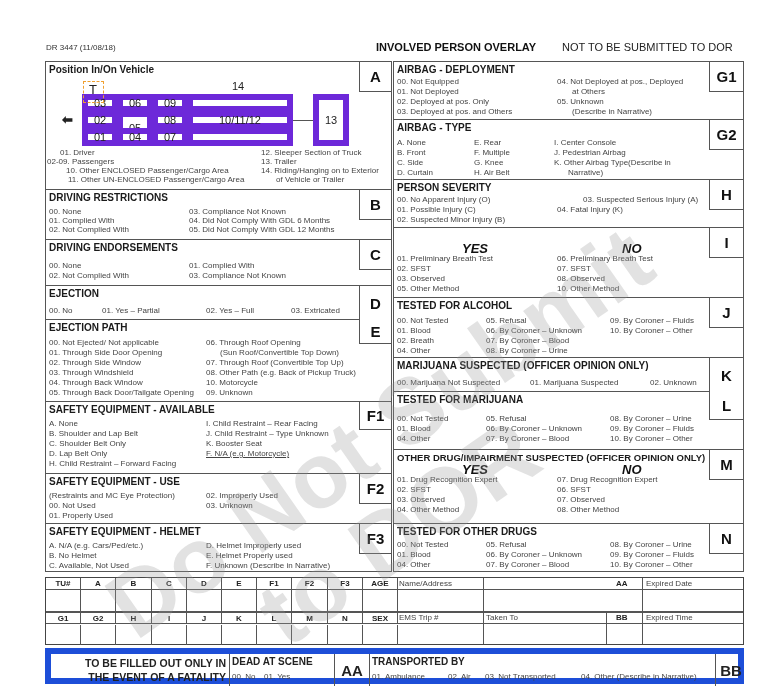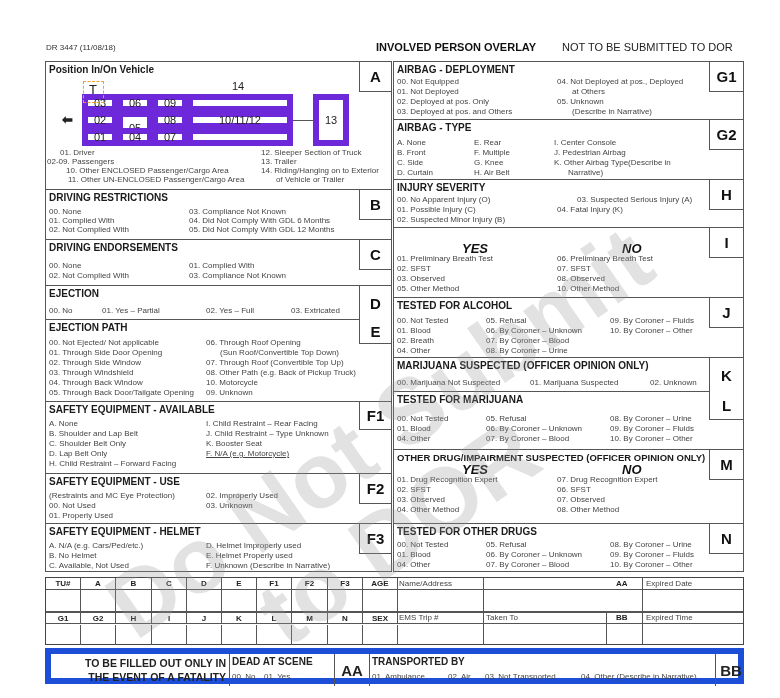--- a/index.html
+++ b/index.html
@@ -179,26 +179,26 @@
     <div class="opt" style="left:80px;top:28px;">F. Multiple</div>
     <div class="opt" style="left:80px;top:38px;">G. Knee</div>
     <div class="opt" style="left:80px;top:48px;">H. Air Belt</div>
     <div class="opt" style="left:160px;top:18px;">I. Center Console</div>
     <div class="opt" style="left:160px;top:28px;">J. Pedestrian Airbag</div>
     <div class="opt" style="left:160px;top:38px;">K. Other Airbag Type(Describe in</div>
     <div class="opt" style="left:174px;top:48px;">Narrative)</div>
   </div>
 
   <div class="sec" style="left:0;top:118px;width:349px;height:48px;">
-    <div class="sec-title">INJURY SEVERITY</div>
+    <div class="sec-title">PERSON SEVERITY</div>
     <div class="code" style="width:34px;height:30px;">H</div>
     <div class="opt" style="left:3px;top:15px;">00. No Apparent Injury (O)</div>
     <div class="opt" style="left:3px;top:25px;">01. Possible Injury (C)</div>
     <div class="opt" style="left:3px;top:35px;">02. Suspected Minor Injury (B)</div>
-    <div class="opt" style="left:163px;top:15px;padding-left:20px;">03. Suspected Serious Injury (A)</div>
+    <div class="opt" style="left:169px;top:15px;padding-left:20px;">03. Suspected Serious Injury (A)</div>
     <div class="opt" style="left:163px;top:25px;">04. Fatal Injury (K)</div>
   </div>
 
   <div class="sec" style="left:0;top:166px;width:349px;height:70px;">
     <div class="code" style="width:34px;height:30px;">I</div>
     <div class="yn" style="left:68px;top:13px;">YES</div>
     <div class="yn" style="left:228px;top:13px;">NO</div>
     <div class="opt" style="left:3px;top:26px;">01. Preliminary Breath Test</div>
     <div class="opt" style="left:3px;top:36px;">02. SFST</div>
     <div class="opt" style="left:3px;top:46px;">03. Observed</div>

